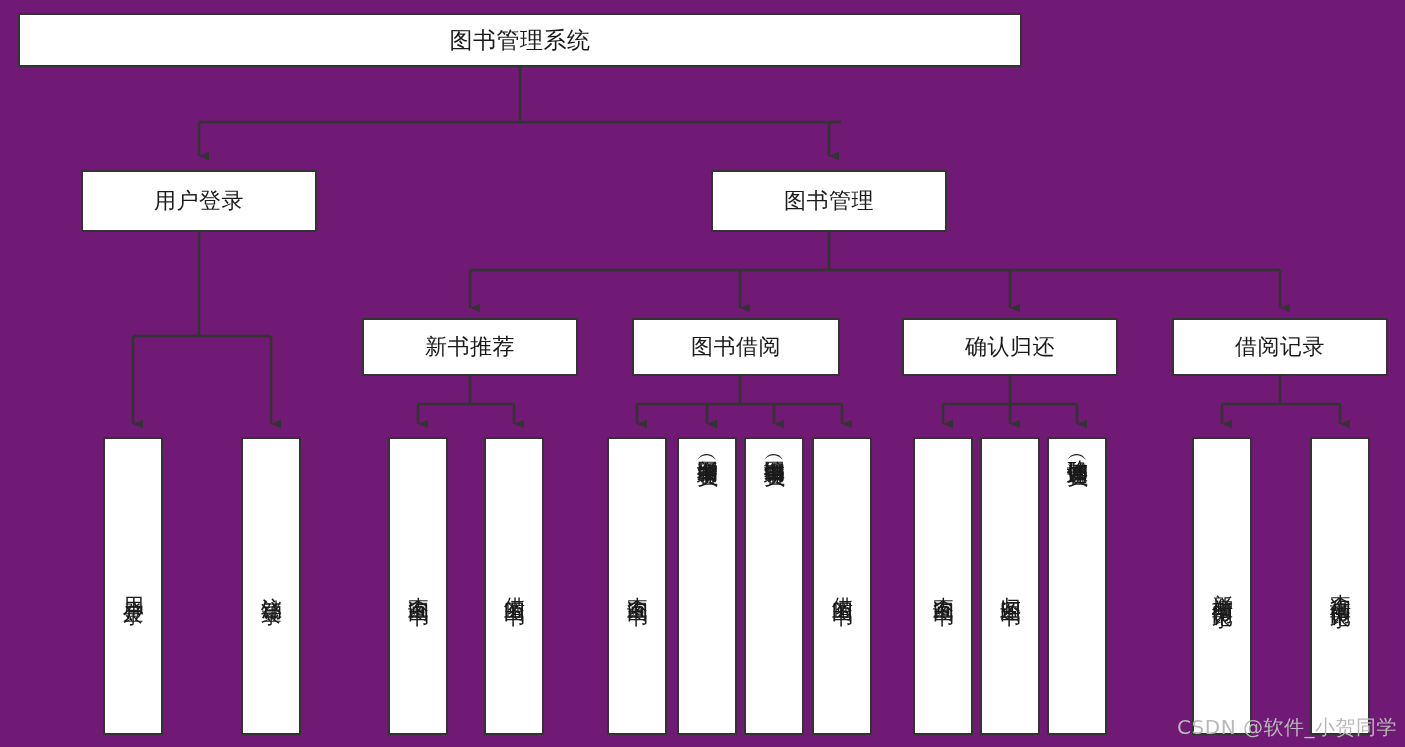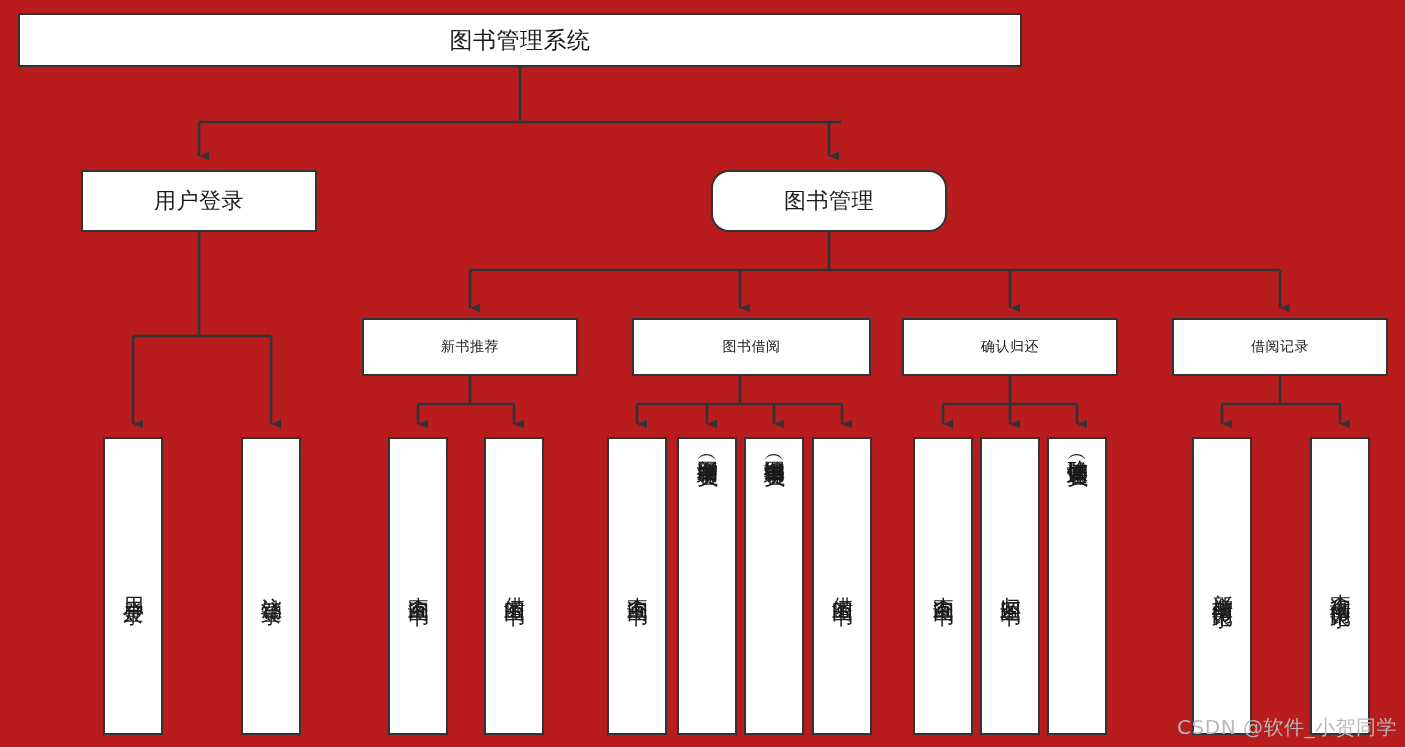--- a/index.html
+++ b/index.html
@@ -8,21 +8,21 @@
     padding: 0;
     background: #ffffff;
   }
   body {
     font-family: "DejaVu Sans", "Liberation Sans", sans-serif;
   }
   #diagram-root {
     position: relative;
     width: 1405px;
     height: 747px;
-    background: #b91c1c;
+    background: #701a75;
     overflow: hidden;
   }
   #diagram-svg {
     position: absolute;
     left: 0;
     top: 0;
     width: 1405px;
     height: 747px;
   }
   .node-box {
@@ -42,21 +42,21 @@
     white-space: nowrap;
     letter-spacing: 0.5px;
   }
   .node-root .node-label {
     font-size: 23px;
   }
   .node-l2 .node-label {
     font-size: 22px;
   }
   .node-l3 .node-label {
-    font-size: 14px;
+    font-size: 22px;
   }
   
   .node-leaf {
     align-items: flex-start;
     justify-content: center;
     padding-top: 4px;
   }
   .node-leaf .node-label {
     writing-mode: vertical-rl;
     text-orientation: upright;
@@ -139,28 +139,28 @@
     </g>
   </svg>
 
   <div class="node-box node-root" style="left:18px; top:13px; width:1004px; height:54px;">
     <span class="node-label">图书管理系统</span>
   </div>
 
   <div class="node-box node-l2" style="left:81px; top:170px; width:236px; height:62px;">
     <span class="node-label">用户登录</span>
   </div>
-  <div class="node-box node-l2" style="left:711px; top:170px; width:236px; height:62px;border-radius:18px;">
+  <div class="node-box node-l2" style="left:711px; top:170px; width:236px; height:62px;">
     <span class="node-label">图书管理</span>
   </div>
 
   <div class="node-box node-l3" style="left:362px; top:318px; width:216px; height:58px;">
     <span class="node-label">新书推荐</span>
   </div>
-  <div class="node-box node-l3" style="left:632px; top:318px; width:239px; height:58px;">
+  <div class="node-box node-l3" style="left:632px; top:318px; width:208px; height:58px;">
     <span class="node-label">图书借阅</span>
   </div>
   <div class="node-box node-l3" style="left:902px; top:318px; width:216px; height:58px;">
     <span class="node-label">确认归还</span>
   </div>
   <div class="node-box node-l3" style="left:1172px; top:318px; width:216px; height:58px;align-items:center;">
     <span class="node-label">借阅记录</span>
   </div>
 
   <div class="node-box node-leaf leaf-center" style="left:103px; top:437px; width:60px; height:298px;">

